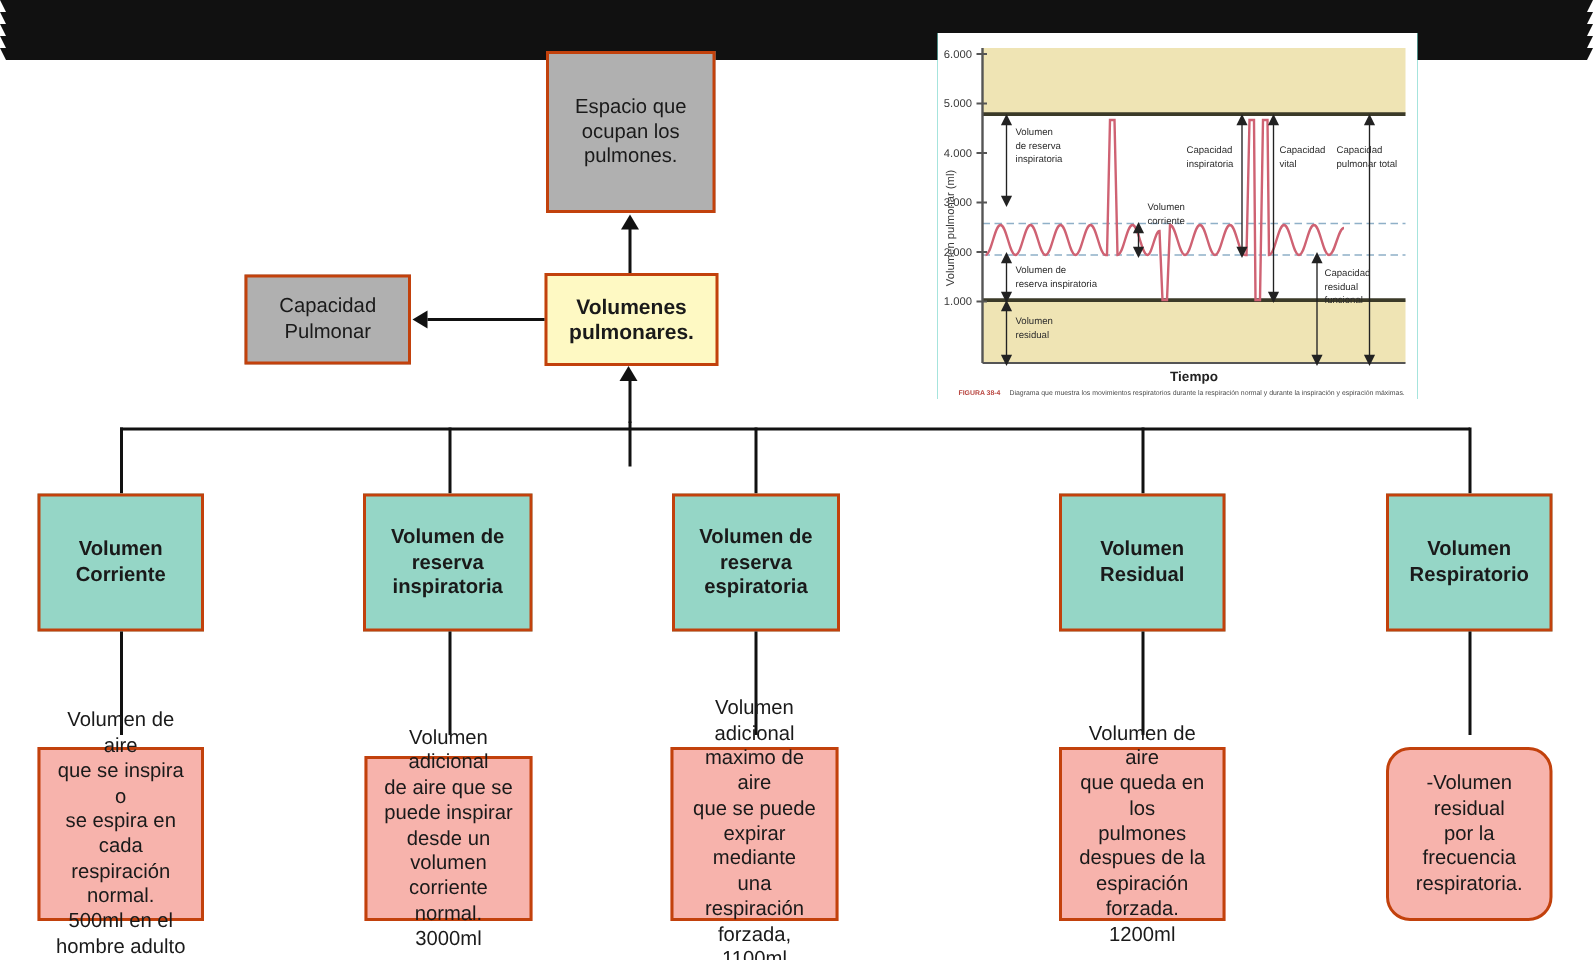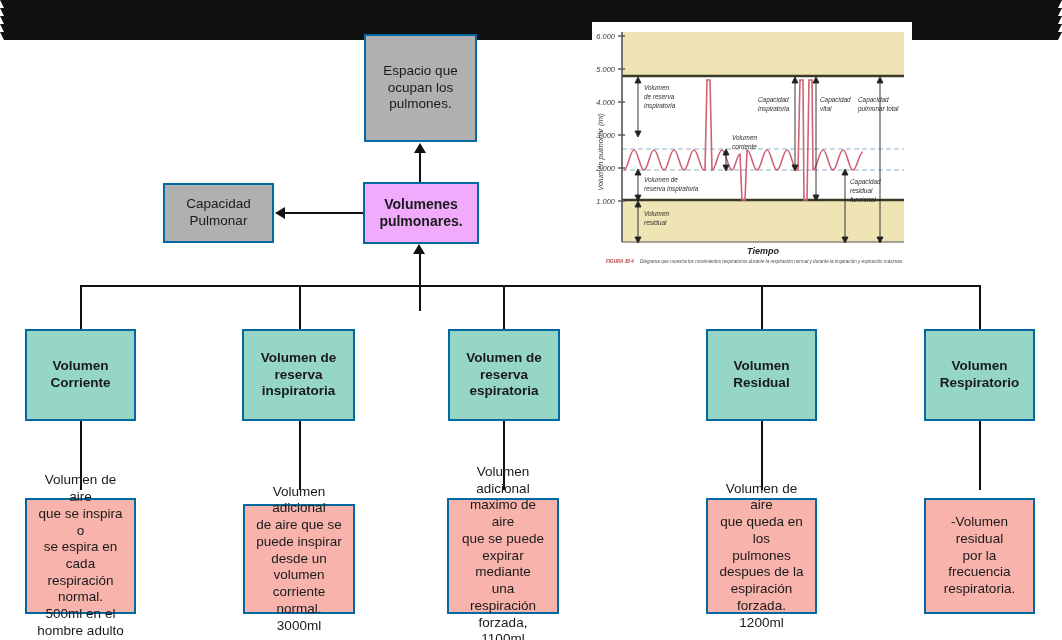--- a/index.html
+++ b/index.html
@@ -13,31 +13,31 @@
     position: relative;
     overflow: hidden;
     font-family: "Liberation Sans", sans-serif;
     color: #1a1a1a;
   }
 
   
   .node {
     position: absolute;
     box-sizing: border-box;
-    border: 2px solid #0369a1;
+    border: 2px solid #c2410c;
     display: flex;
     align-items: center;
     justify-content: center;
     text-align: center;
     line-height: 1.24;
     padding: 3px 10px;
     white-space: pre-line;
   }
   .node-gray  { background: #b0b0b0; font-size: 13.5px; font-weight: 400; }
-  .node-green { background: #f0abfc; font-size: 14px;   font-weight: 700; }
+  .node-green { background: #fef9c3; font-size: 14px;   font-weight: 700; }
   .node-teal  { background: #95d6c6; font-size: 13.5px; font-weight: 700; }
   .node-pink  { background: #f7b3ac; font-size: 13.5px; font-weight: 400; justify-content: center; }
 
   
   .ln {
     position: absolute;
     background: #111111;
   }
   .ln-v { width: 2px; }
   .ln-h { height: 2px; }
@@ -59,26 +59,25 @@
   }
   .arrow-down-sm {
     border-left: 4.5px solid transparent;
     border-right: 4.5px solid transparent;
     border-top: 8px solid #111111;
   }
 
   
   #figure-panel {
     position: absolute;
-    left: 592px;
+    left: 625px;
     top: 22px;
     width: 320px;
     height: 244px;
     background: #14b8a6;
-    font-style: italic;
   }
   #figure-panel svg { display: block; }
 </style>
 </head>
 <body>
 
 <div class="node node-gray" style="left:364px; top:34px; width:113px; height:108px;">
   <span>Espacio que
 ocupan los
 pulmones.</span>
@@ -178,21 +177,21 @@
 </div>
 <div class="node node-pink" style="left:706px; top:498px; width:111px; height:116px;">
   <span>Volumen de aire
 que queda en los
 pulmones
 despues de la
 espiración
 forzada.
 1200ml</span>
 </div>
-<div class="node node-pink" style="left:924px; top:498px; width:111px; height:116px;">
+<div class="node node-pink" style="left:924px; top:498px; width:111px; height:116px;border-radius:16px;">
   <span>-Volumen residual
 por la frecuencia
 respiratoria.</span>
 </div>
 
 <div id="figure-panel">
   <svg width="320" height="244" viewBox="0 0 320 244">
     <defs>
       <clipPath id="plotclip">
           <rect x="30" y="10" width="282" height="200"></rect>

